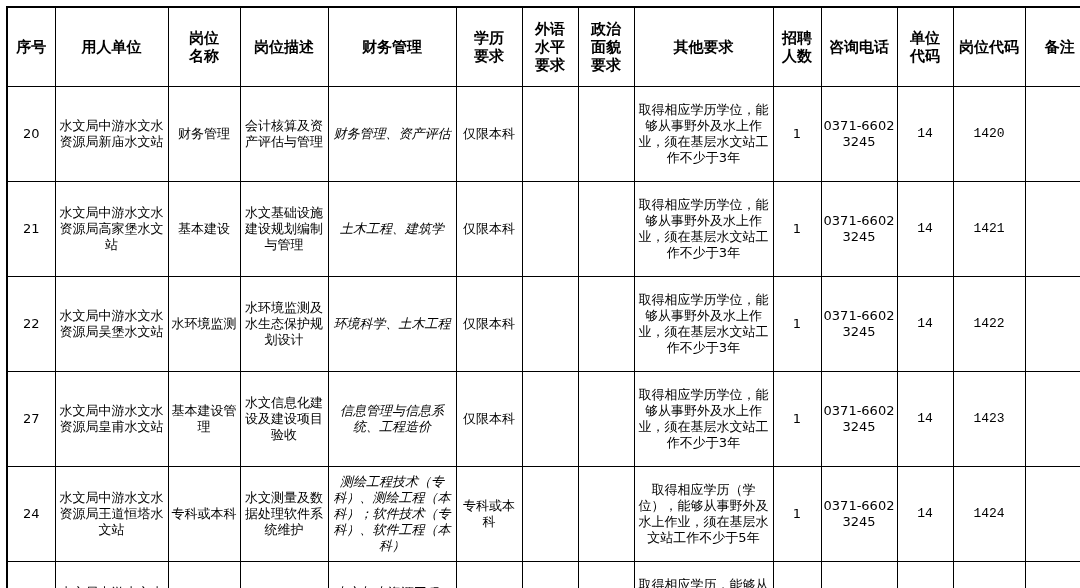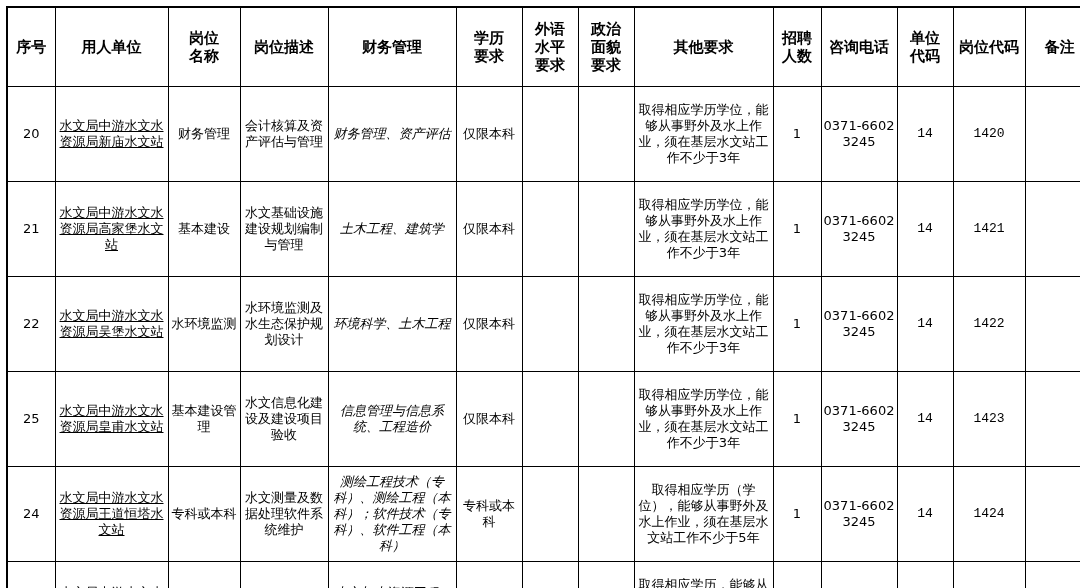--- a/index.html
+++ b/index.html
@@ -39,21 +39,21 @@
     font-weight: bold;
     font-size: 15px;
     height: 74px;
     padding: 2px 3px;
   }
   table.job-table tbody td {
     font-size: 13px;
     height: 90px;
   }
   td.c-idx { font-size: 14px; }
-  td.c-unit { font-size: 13px; text-decoration: underline; }
+  td.c-unit { font-size: 13px; }
   td.c-post { font-size: 13px; font-family: Liberation Serif, serif; }
   td.c-desc { font-size: 13px; }
   td.c-major { font-size: 13px; font-style: italic; }
   td.c-edu { font-size: 13px; }
   td.c-foreign, td.c-political { font-size: 13px; }
   td.c-other { font-size: 12px; line-height: 1.2; margin-left: 6px; }
   td.c-count { font-size: 13px; }
   td.c-phone { font-size: 12px; line-height: 1.25; margin-top: 20px; }
   td.c-unitcode, td.c-postcode { font-size: 13px; font-family: Liberation Mono, monospace; }
   td.c-remark { font-size: 13px; }
@@ -166,21 +166,21 @@
           <td class="c-foreign nowrap-break"></td>
           <td class="c-political nowrap-break"></td>
           <td class="c-other nowrap-break">取得相应学历学位，能够从事野外及水上作业，须在基层水文站工作不少于3年</td>
           <td class="c-count nowrap-break">1</td>
           <td class="c-phone nowrap-break">0371-66023245</td>
           <td class="c-unitcode nowrap-break">14</td>
           <td class="c-postcode nowrap-break">1422</td>
           <td class="c-remark nowrap-break"></td>
         </tr>
         <tr>
-          <td class="c-idx nowrap-break">25</td>
+          <td class="c-idx nowrap-break">27</td>
           <td class="c-unit nowrap-break">水文局中游水文水资源局皇甫水文站</td>
           <td class="c-post nowrap-break">基本建设管理</td>
           <td class="c-desc nowrap-break">水文信息化建设及建设项目验收</td>
           <td class="c-major nowrap-break">信息管理与信息系统、工程造价</td>
           <td class="c-edu nowrap-break">仅限本科</td>
           <td class="c-foreign nowrap-break"></td>
           <td class="c-political nowrap-break"></td>
           <td class="c-other nowrap-break">取得相应学历学位，能够从事野外及水上作业，须在基层水文站工作不少于3年</td>
           <td class="c-count nowrap-break">1</td>
           <td class="c-phone nowrap-break">0371-66023245</td>

